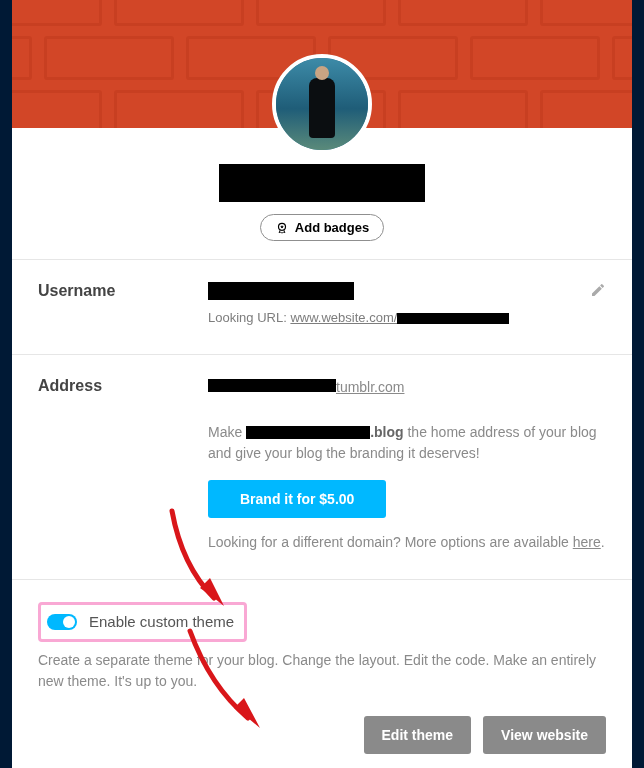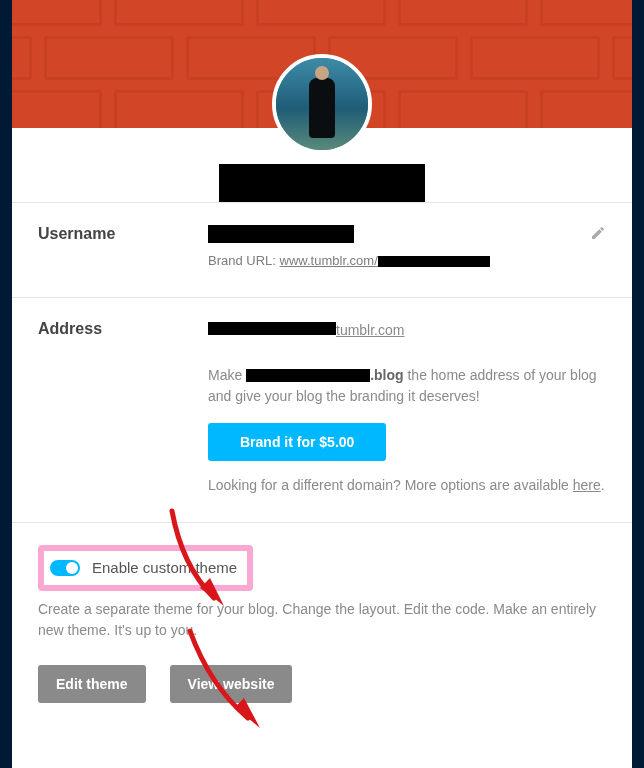--- a/index.html
+++ b/index.html
@@ -158,21 +158,21 @@
       font-size: 14px;
       margin-top: 14px;
     }
     .diff-domain a { color: #8a8a8a; text-decoration: underline; }
     .toggle-row {
       display: flex;
       align-items: center;
       gap: 12px;
     }
     .highlight-box {
-      border: 6px solid #f9a8d4;
+      border: 3px solid #f9a8d4;
       border-radius: 4px;
       padding: 6px 10px 6px 6px;
     }
     .toggle {
       width: 30px;
       height: 16px;
       background: #00b8ff;
       border-radius: 10px;
       position: relative;
     }
@@ -188,22 +188,23 @@
       font-size: 15px;
       color: #555;
     }
     .theme-desc {
       color: #8a8a8a;
       font-size: 14px;
       margin-top: 8px;
     }
     .btn-row {
       display: flex;
-      gap: 24px;
+      gap: 12px;
       margin-top: 24px;
+      justify-content: flex-end;
     }
     .gray-btn {
       background: #8a8a8a;
       color: #fff;
       font-weight: 700;
       font-size: 14px;
       border: none;
       padding: 11px 18px;
       border-radius: 3px;
       cursor: pointer;
@@ -242,28 +243,36 @@
   </div>
 
   <div class="avatar-wrap">
     <div class="avatar-img">
       <div class="person"></div>
     </div>
   </div>
 
   <div class="name-blackout"></div>
 
+  <button class="badges-btn">
+    <svg class="ribbon-icon" viewBox="0 0 24 24">
+      <circle cx="12" cy="10" r="6" fill="none" stroke="#000" stroke-width="2"></circle>
+      <path d="M12 7 l1 2 l2 0 l-1.5 1.5 l0.5 2 l-2 -1 l-2 1 l0.5 -2 l-1.5 -1.5 l2 0 z" fill="#000"></path>
+      <path d="M9 15 l-2 5 l3 -1 l2 2 M15 15 l2 5 l-3 -1 l-2 2" fill="none" stroke="#000" stroke-width="1.5"></path>
+    </svg>
+    <span>Add badges</span>
+  </button>
 
   <div class="section">
     <div class="section-label">Username</div>
     <div class="section-body">
       <div class="blackout-row"></div>
       <div class="subtext">
-        <span>Brand URL:</span>
-        <a href="#"><span>www.tumblr.com/</span><span class="blackbar-inline" style="width:112px;height:11px"></span></a>
+        <span>Looking URL:</span>
+        <a href="#"><span>www.website.com/</span><span class="blackbar-inline" style="width:112px;height:11px"></span></a>
       </div>
     </div>
     <div class="pencil-btn">
       <svg width="16" height="16" viewBox="0 0 24 24">
         <path d="M3 17.25V21h3.75L17.81 9.94l-3.75-3.75L3 17.25zM20.71 7.04a1 1 0 0 0 0-1.41l-2.34-2.34a1 1 0 0 0-1.41 0l-1.83 1.83 3.75 3.75 1.83-1.83z" fill="#aaa"></path>
       </svg>
     </div>
   </div>
 
   <div class="section">

